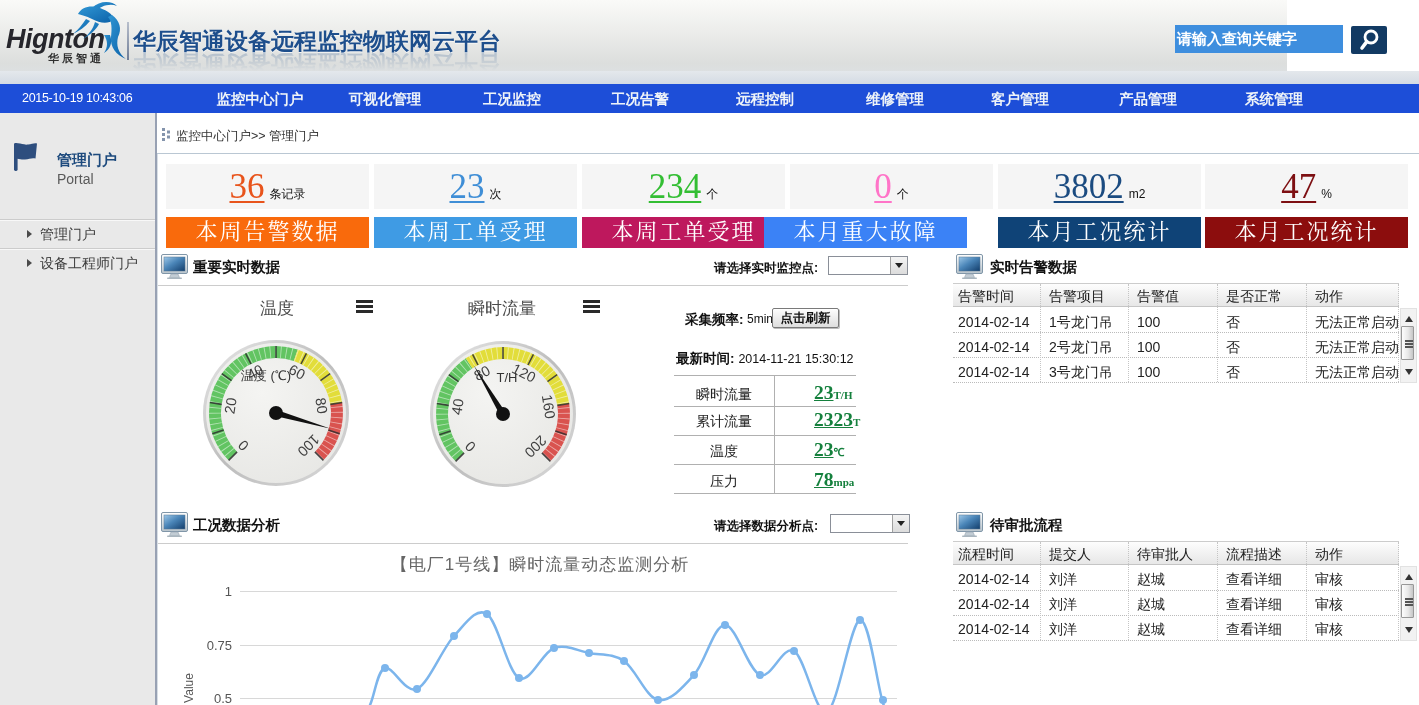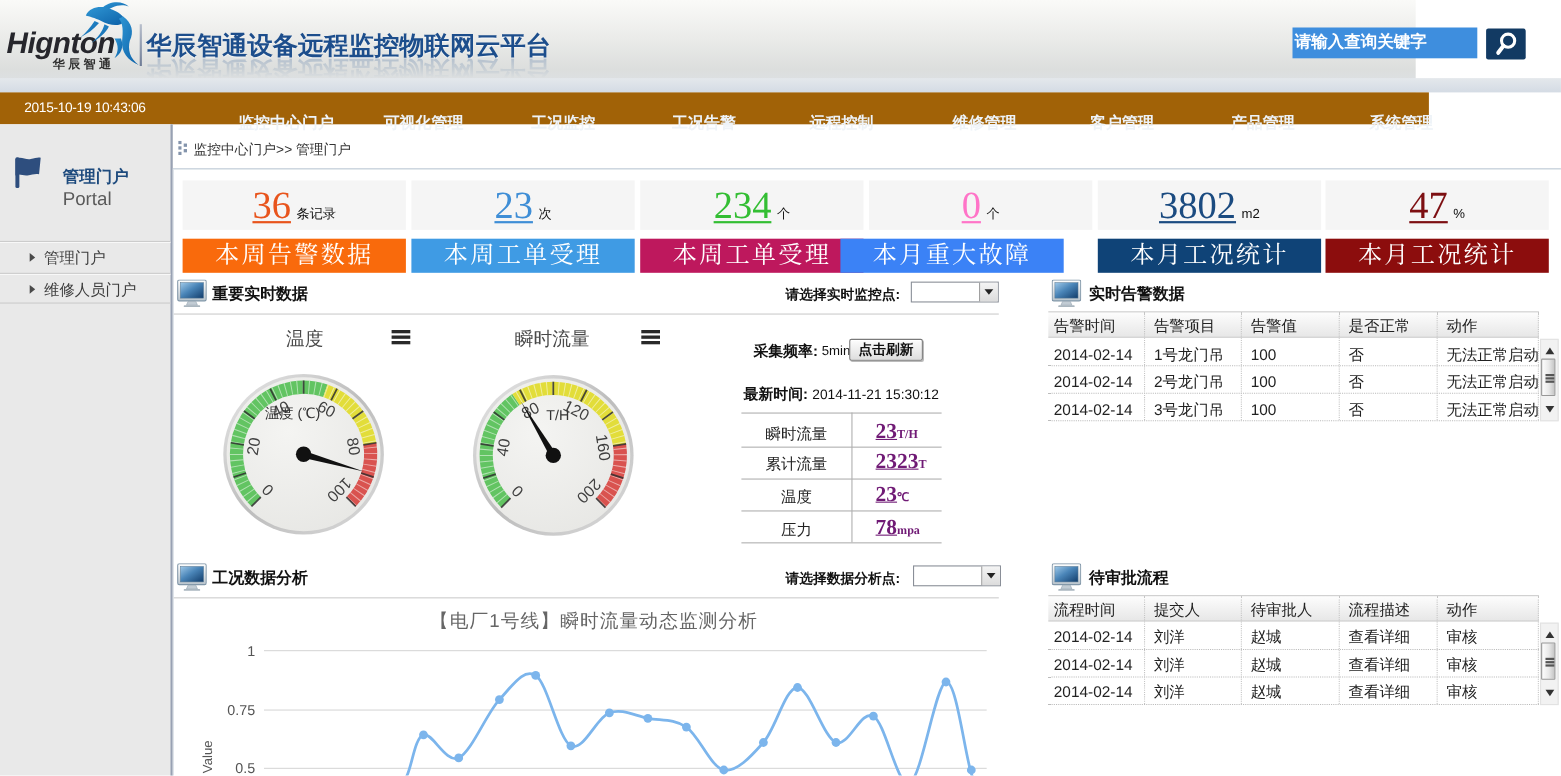--- a/index.html
+++ b/index.html
@@ -22,30 +22,30 @@
   color:#1d4e8c; letter-spacing:0px; white-space:nowrap; opacity:.25; height:58px;
   transform:scaleY(-1); transform-origin:center; overflow:hidden;
   -webkit-mask-image:linear-gradient(180deg,transparent 14%,#000 48%);
   mask-image:linear-gradient(180deg,transparent 14%,#000 48%); }
 #searchbox { position:absolute; left:1175px; top:25px; width:168px; height:28px;
   background:#3e8ede; color:#fff; font-size:15px; font-weight:bold; line-height:28px;
   padding-left:2px; }
 #searchbtn { position:absolute; left:1351px; top:26px; width:36px; height:28px;
   background:#123a63; border-radius:2px; }
 
-#nav { position:absolute; left:0; top:84px; width:1299px; height:29px; background:#a16207;text-align:right; }
+#nav { position:absolute; left:0; top:84px; width:1419px; height:29px; background:#1d4ed8;text-align:right; }
 #navtime { position:absolute; left:22px; top:0; height:29px; line-height:29px;
   color:#fff; font-size:12.5px; letter-spacing:-0.3px; }
-.navitem { position:absolute; top:14px; height:29px; line-height:29px; color:#eef3f8;
+.navitem { position:absolute; top:1px; height:29px; line-height:29px; color:#eef3f8;
   font-size:14.5px; font-weight:bold; transform:translateX(-50%); white-space:nowrap; }
 
 #sidebar { position:absolute; left:0; top:113px; width:157px; height:592px;
   background:#e9e9e9; border-right:2px solid #98a1b3; }
 #sbtitle { position:absolute; left:57px; top:151px; font-size:15px; font-weight:bold; color:#1d4a7d; }
-#sbportal { position:absolute; left:57px; top:171px; font-size:17px; color:#5a5a5a; }
+#sbportal { position:absolute; left:57px; top:171px; font-size:14px; color:#5a5a5a; }
 #sbmenu { position:absolute; left:0; top:219px; width:155px; }
 .sbitem { height:28.6px; line-height:28.6px; border-top:1px solid #cccccc;
   box-shadow:inset 0 1px 0 #f8f8f8; padding-left:40px; font-size:14px; color:#3c3c3c;
   position:relative; }
 .sbitem:after { content:""; position:absolute; left:27px; top:10px; width:0; height:0;
   border-left:5px solid #4a4a4a; border-top:4px solid transparent; border-bottom:4px solid transparent; }
 
 #crumb { position:absolute; left:176px; top:128px; font-size:12.5px; color:#333; }
 #crumbicon { position:absolute; left:162px; top:128px; width:9px; height:13px; }
 #cframe-top { position:absolute; left:157px; top:153px; width:1262px; height:1px; background:#bac7d3; }
@@ -71,22 +71,22 @@
 .hamb { position:absolute; width:17px; height:13px; }
 .hamb div { height:3px; background:#2a2a2a; margin-bottom:2px; }
 
 #freq { position:absolute; left:685px; top:311px; font-size:13.5px; color:#111; white-space:nowrap; }
 #refresh { position:absolute; left:772px; top:308px; width:67px; height:20px;
   background:linear-gradient(180deg,#fdfdfd,#dedede); border:1px solid #7a7a7a;
   border-radius:2px; font-size:12.5px; font-weight:bold; text-align:center;
   line-height:18px; color:#111; box-shadow:inset 0 1px 0 #fff,1px 1px 0 #bbb; }
 #latest { position:absolute; left:676px; top:350px; font-size:14px; color:#111; }
 .mrow-lab { position:absolute; left:676px; width:96px; text-align:center; font-size:14px; color:#222; }
-.mrow-val { position:absolute; left:796px; font-family:"Liberation Serif",serif;
-  font-size:19.5px; font-weight:bold; color:#701a75; white-space:nowrap; }
+.mrow-val { position:absolute; left:814px; font-family:"Liberation Serif",serif;
+  font-size:19.5px; font-weight:bold; color:#15803d; white-space:nowrap; }
 .mrow-val .n { text-decoration:underline; }
 .mrow-val .u { font-size:11px; }
 .vline { position:absolute; width:1px; background:#b0b0b0; }
 
 .rtable { position:absolute; left:953px; width:446px; }
 .rthead { height:24px; background:linear-gradient(180deg,#fdfdfd,#e7e7e7);
   border-top:1px solid #ccc; border-bottom:1px solid #c5c5c5; }
 .rt-cell { position:absolute; font-size:14px; color:#222; white-space:nowrap; }
 .dotline { position:absolute; height:0; border-bottom:1px dotted #bbb; }
 .dotvline { position:absolute; width:0; border-right:1px dotted #c5c5c5; }
@@ -156,21 +156,21 @@
 
 <div id="sidebar"></div>
 <svg class="abs" style="left:8px;top:142px" width="32" height="30" viewBox="0 0 32 30">
   <rect x="6" y="1" width="3.6" height="28" rx="1.4" fill="#2e4e7e"></rect>
   <path d="M6 2.5 C11 -0.5 15 3.5 20 2.5 C24 1.8 27 0.5 29 1.5 L27.5 16.5 C24 15.5 21.5 17 17 17.5 C12.5 18 10 15.5 6 17.5 Z" fill="#2e4e7e"></path>
 </svg>
 <div id="sbtitle">管理门户</div>
 <div id="sbportal">Portal</div>
 <div id="sbmenu">
   <div class="sbitem">管理门户</div>
-  <div class="sbitem" style="border-bottom:1px solid #ccc">维修人员门户</div>
+  <div class="sbitem">设备工程师门户</div>
 </div>
 
 <svg id="crumbicon" viewBox="0 0 9 13">
   <g fill="#8494ac">
       <rect x="0" y="0" width="3" height="3"></rect>
       <rect x="0" y="5" width="3" height="3"></rect>
   <rect x="0" y="10" width="3" height="3"></rect>
       <rect x="5" y="2.5" width="3" height="3"></rect>
   <rect x="5" y="7.5" width="3" height="3"></rect>
     </g>

